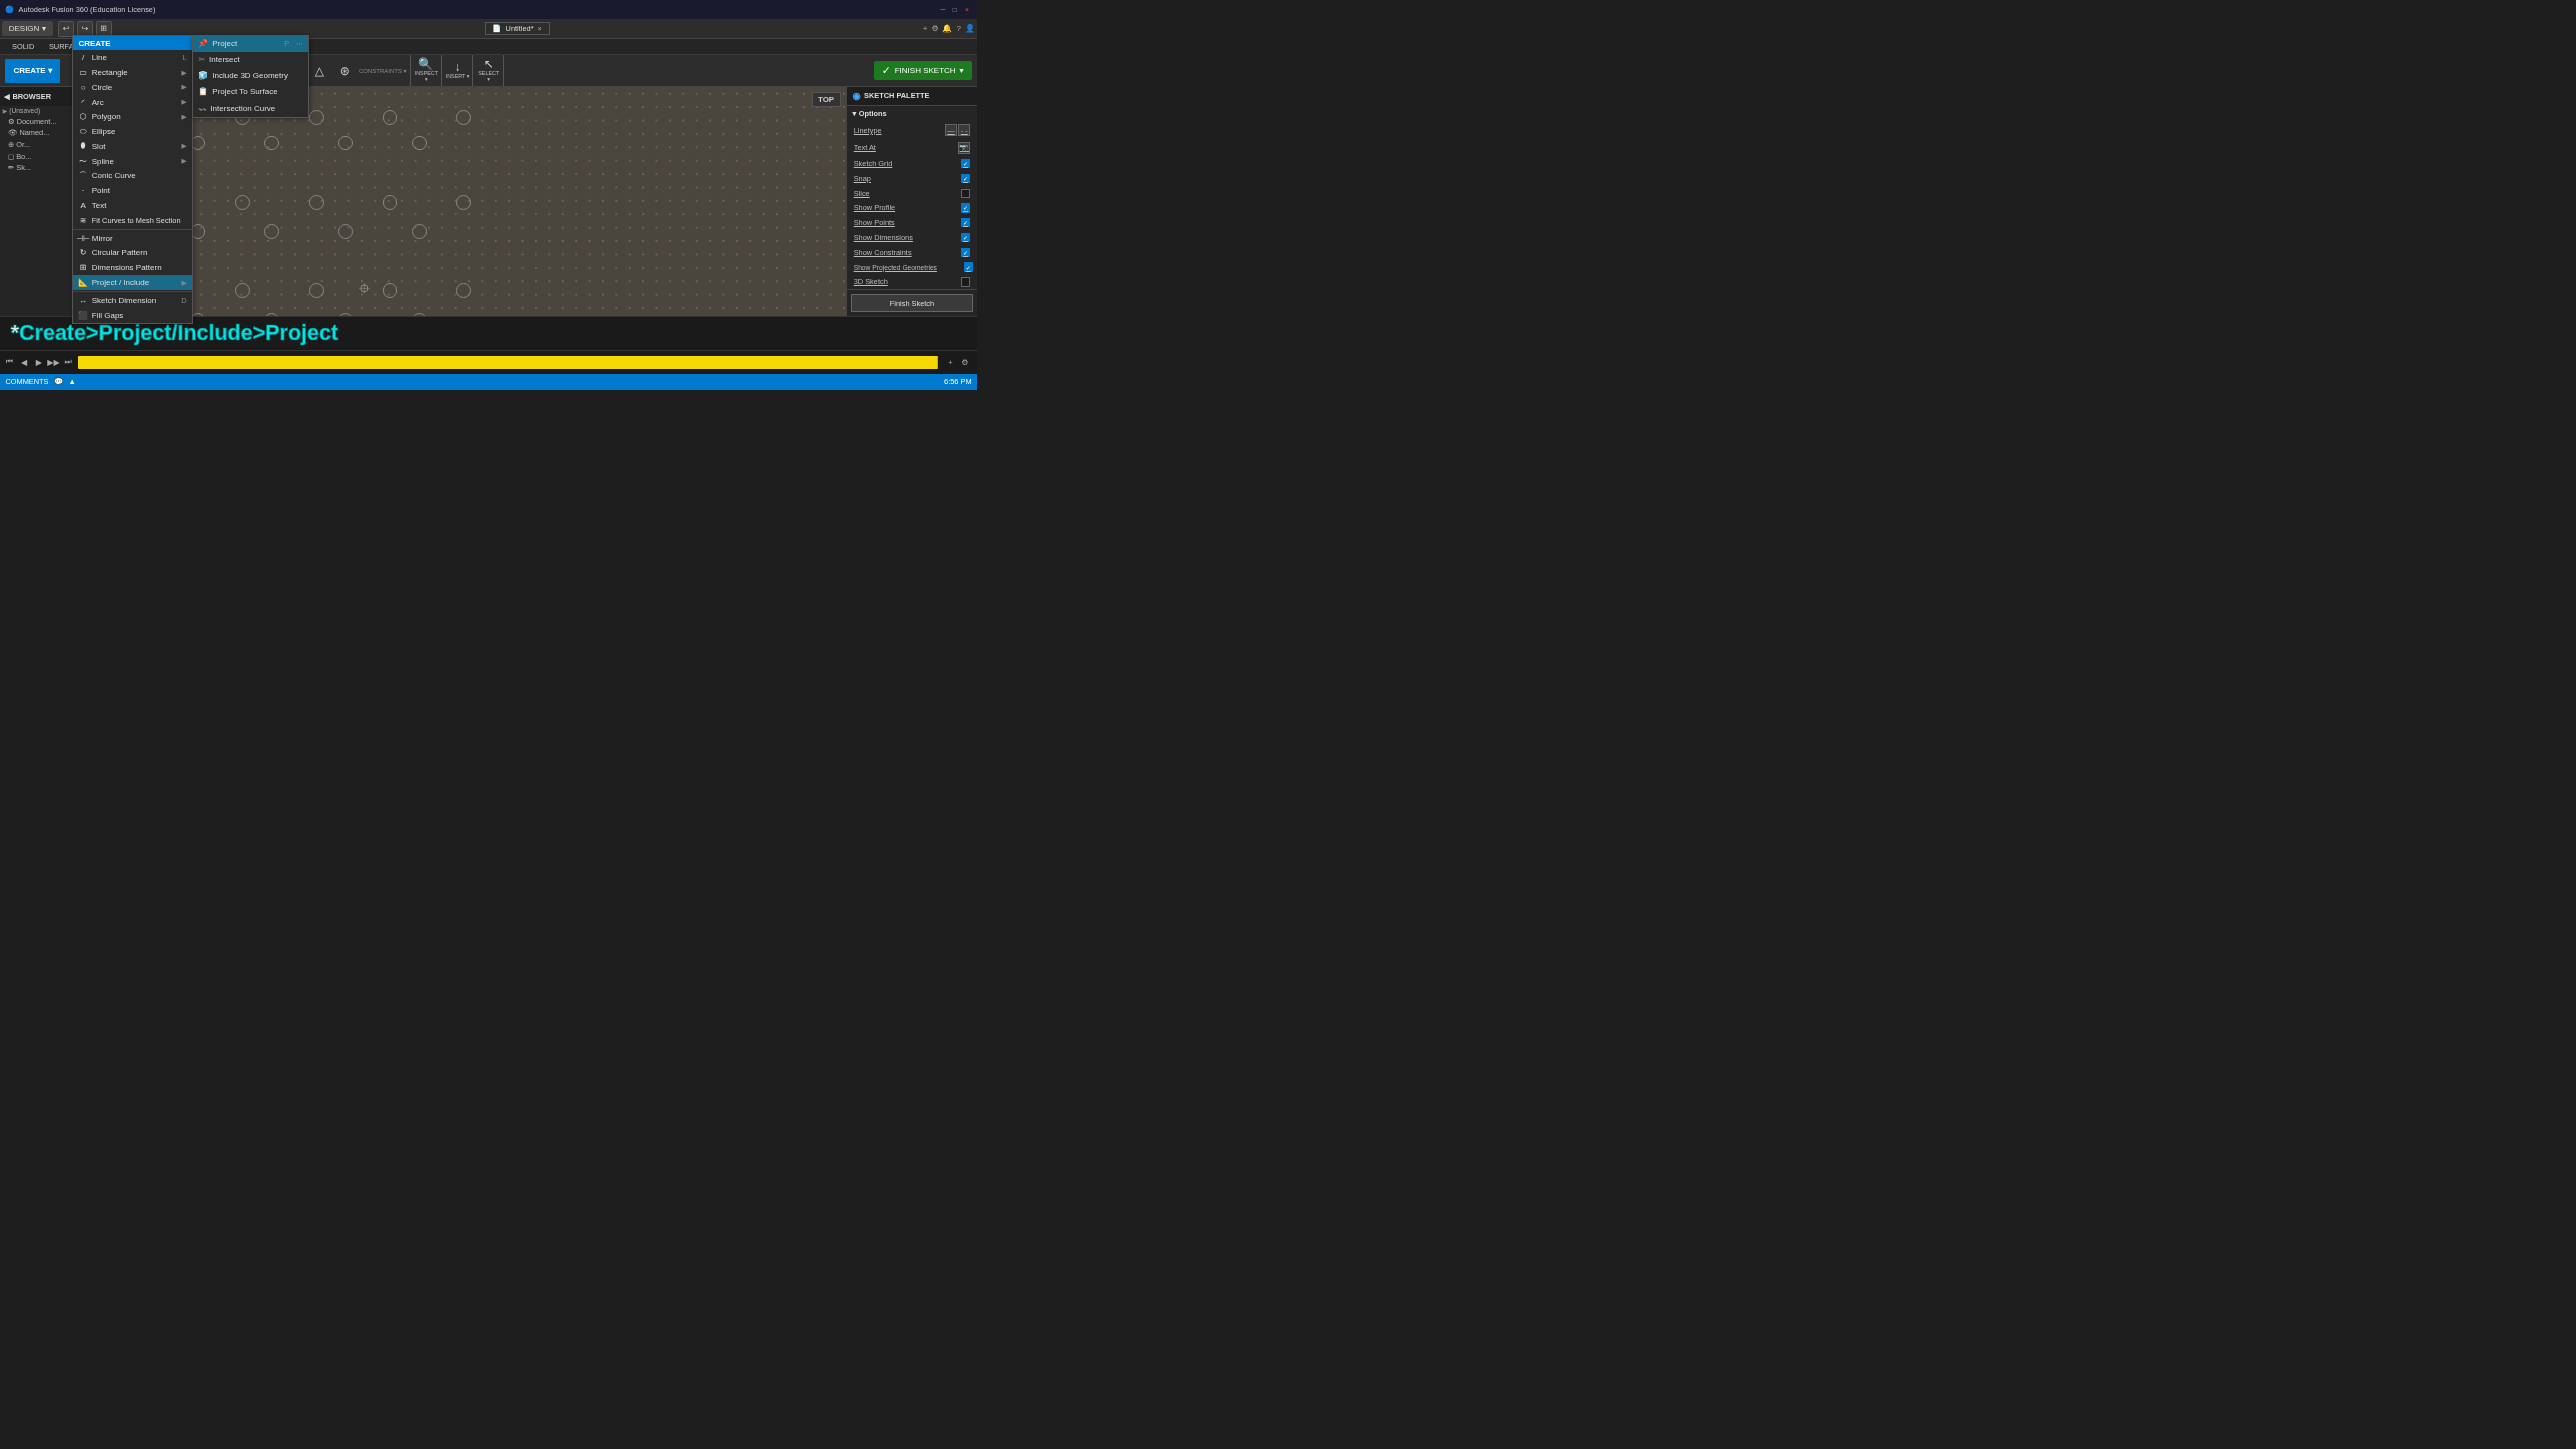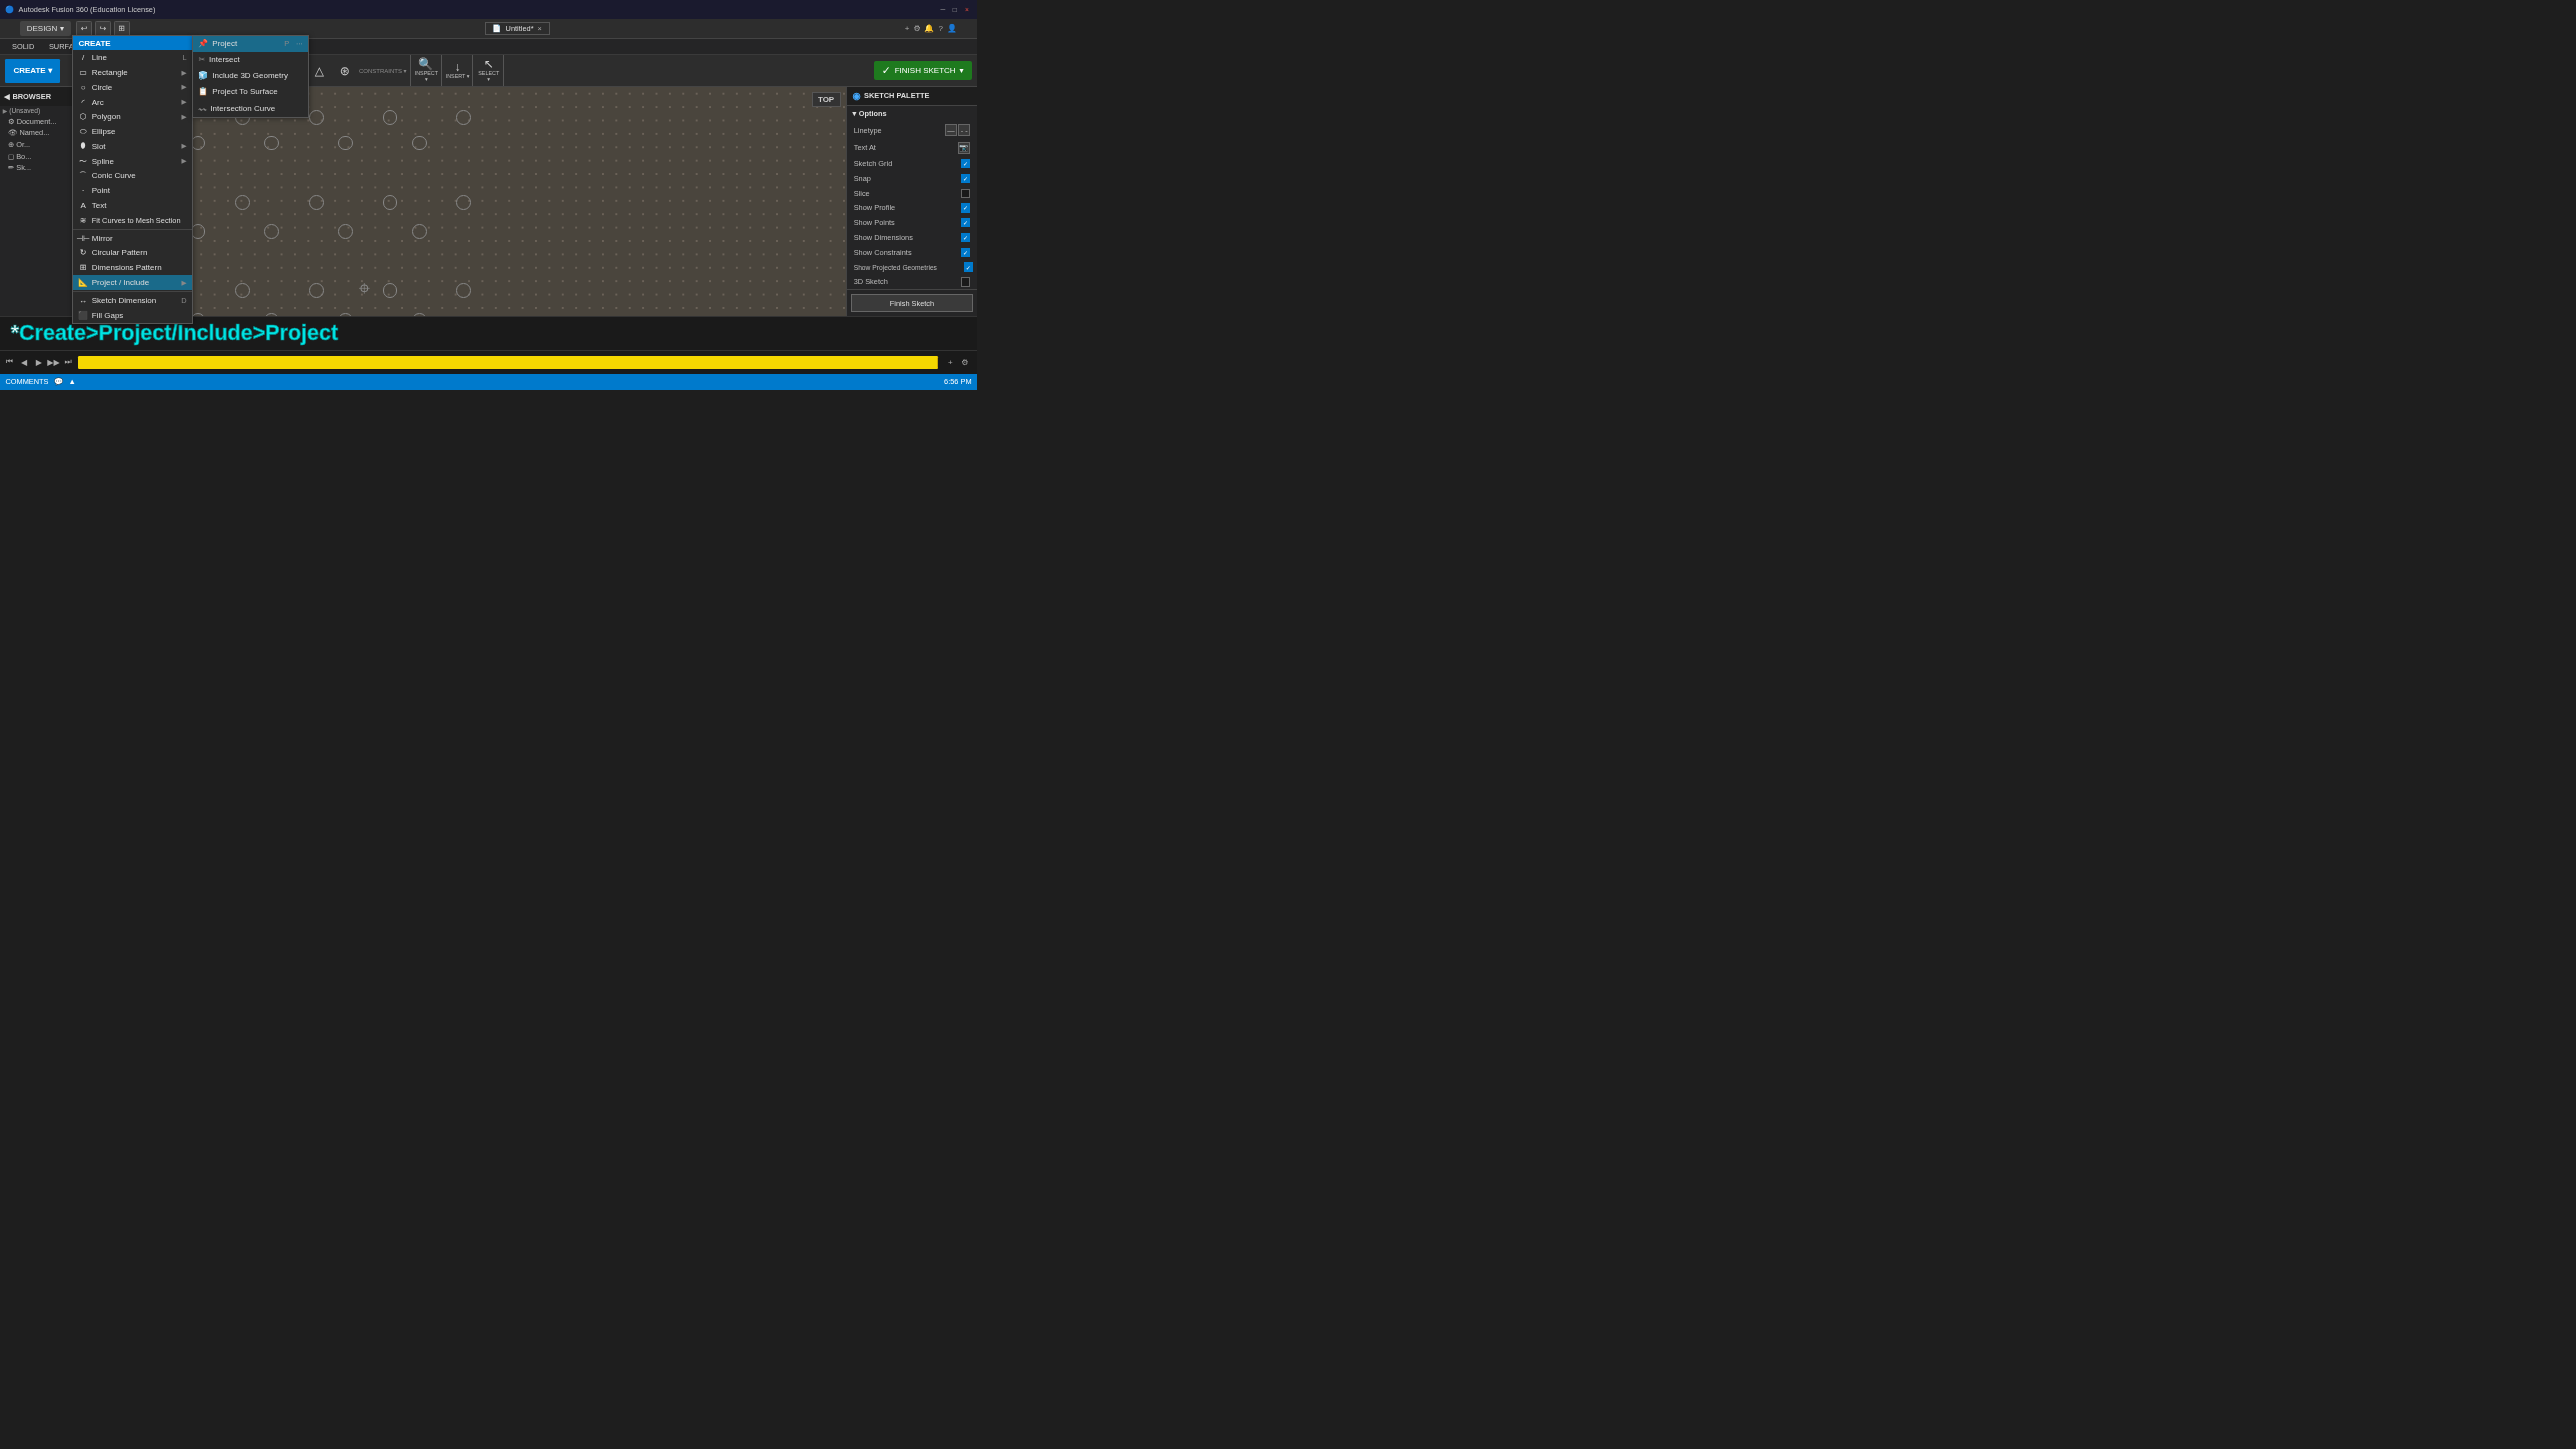--- a/index.html
+++ b/index.html
@@ -199,20 +199,21 @@
       cursor: pointer;
       gap: 2.7px;
     }
     .palette-row {
       display: flex;
       align-items: center;
       padding: 2.7px 6.7px;
       color: #bbb;
       font-size: 7.4px;
       justify-content: space-between;
+      text-decoration: underline;
     }
     .palette-row-label { color: #bbb; }
     .palette-checkbox {
       width: 9.4px; height: 9.4px;
       border: 0.7px solid #666;
       background: #1a1a1a;
       display: flex; align-items: center; justify-content: center;
       cursor: pointer;
     }
     .palette-checkbox.checked {
@@ -335,21 +336,21 @@
       font-size: 7.4px;
       cursor: pointer;
     }
 
     
     #top-toolbar {
       height: 20px;
       background: #2d2d2d;
       display: flex;
       align-items: center;
-      padding: 0 20px;
+      padding: 0 2px;
       gap: 2.7px;
       border-bottom: 0.7px solid #444;
     }
     
     
     #tools-toolbar {
       height: 32px;
       background: #2d2d2d;
       display: flex;
       align-items: center;

